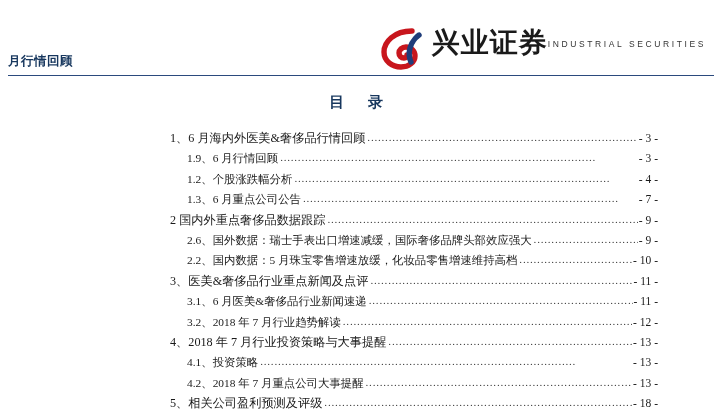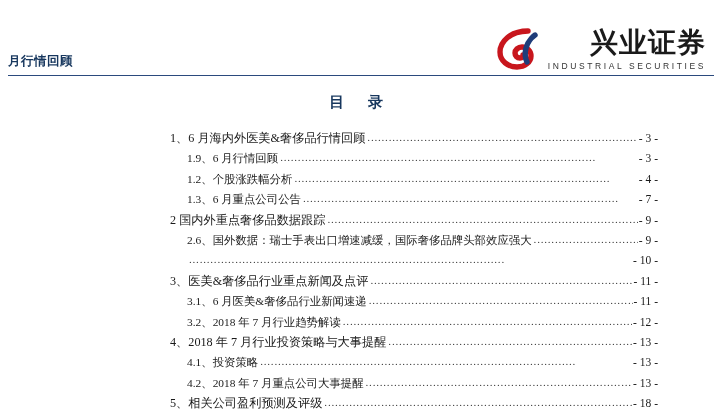--- a/index.html
+++ b/index.html
@@ -54,39 +54,38 @@
   }
   .logo-mark {
     width: 46px;
     height: 46px;
     position: relative;
     margin-right: 8px;
     flex: none;
   }
   .logo-text-wrap {
     display: flex;
-    flex-direction: column;
+    flex-direction: row;
     justify-content: flex-start;
     padding-top: 2px;
-    text-align: right;
   }
   .logo-cn {
     font-family: "Liberation Serif", serif;
     font-weight: bold;
     font-size: 28px;
     line-height: 30px;
     color: #1a1a1a;
     letter-spacing: 1px;
   }
   .logo-en {
     font-family: "Liberation Sans", sans-serif;
     font-size: 8.5px;
     letter-spacing: 2.6px;
     color: #333333;
-    margin-top: 3px;
+    margin-top: 11px;
   }
 
   
   .toc-title {
     position: absolute;
     top: 93px;
     left: 0;
     width: 722px;
     text-align: center;
     font-family: "Liberation Serif", serif;
@@ -184,20 +183,21 @@
       <span class="toc-label">2 国内外重点奢侈品数据跟踪</span>
       <span class="toc-dots">.........................................................................................</span>
       <span class="toc-page">- 9 -</span>
     </div>
     <div class="toc-row lvl2">
       <span class="toc-label">2.6、国外数据：瑞士手表出口增速减缓，国际奢侈品牌头部效应强大</span>
       <span class="toc-dots">.........................................................................................</span>
       <span class="toc-page">- 9 -</span>
     </div>
     <div class="toc-row lvl2">
+      <span class="toc-label">2.2、国内数据：5 月珠宝零售增速放缓，化妆品零售增速维持高档</span>
       <span class="toc-dots">.........................................................................................</span>
       <span class="toc-page">- 10 -</span>
     </div>
     <div class="toc-row">
       <span class="toc-label">3、医美&amp;奢侈品行业重点新闻及点评</span>
       <span class="toc-dots">.........................................................................................</span>
       <span class="toc-page">- 11 -</span>
     </div>
     <div class="toc-row lvl2">
       <span class="toc-label">3.1、6 月医美&amp;奢侈品行业新闻速递</span>

